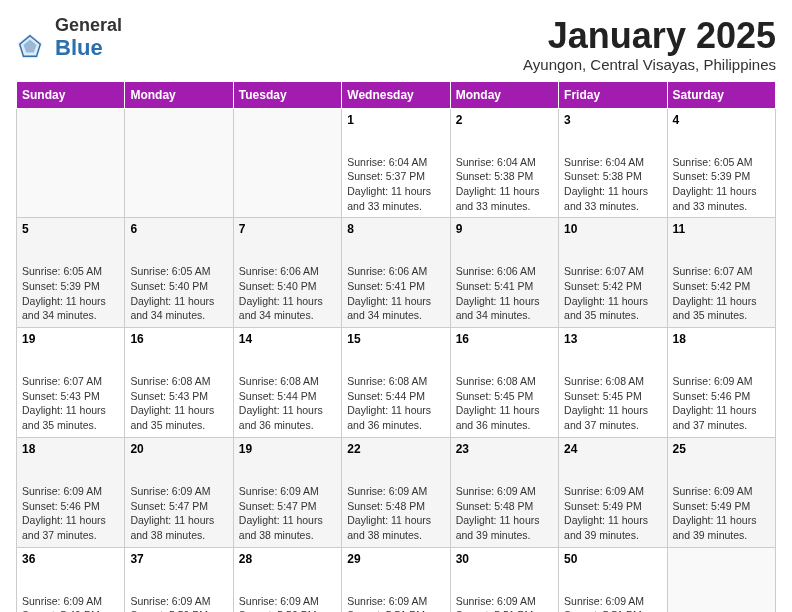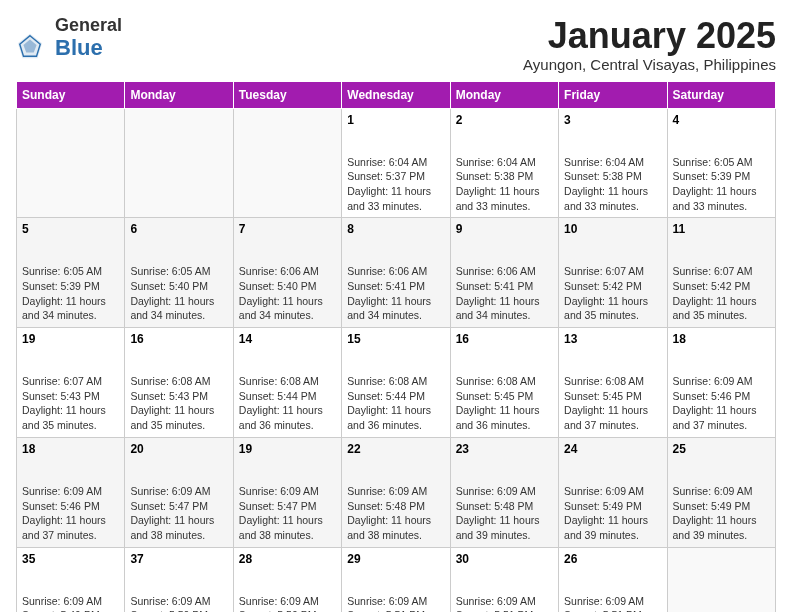--- a/index.html
+++ b/index.html
@@ -308,21 +308,21 @@
         <td>
           <div class="day-num">25</div>
           <div class="day-info" style="white-space: pre-line;">Sunrise: 6:09 AM
 Sunset: 5:49 PM
 Daylight: 11 hours
 and 39 minutes.</div>
         </td>
       </tr>
       <tr>
         <td>
-          <div class="day-num">35</div>
+          <div class="day-num">36</div>
           <div class="day-info" style="white-space: pre-line;">Sunrise: 6:09 AM
 Sunset: 5:49 PM
 Daylight: 11 hours
 and 40 minutes.</div>
         </td>
         <td>
           <div class="day-num">37</div>
           <div class="day-info" style="white-space: pre-line;">Sunrise: 6:09 AM
 Sunset: 5:50 PM
 Daylight: 11 hours
@@ -343,21 +343,21 @@
 and 41 minutes.</div>
         </td>
         <td>
           <div class="day-num">30</div>
           <div class="day-info" style="white-space: pre-line;">Sunrise: 6:09 AM
 Sunset: 5:51 PM
 Daylight: 11 hours
 and 41 minutes.</div>
         </td>
         <td>
-          <div class="day-num">26</div>
+          <div class="day-num">50</div>
           <div class="day-info" style="white-space: pre-line;">Sunrise: 6:09 AM
 Sunset: 5:51 PM
 Daylight: 11 hours
 and 42 minutes.</div>
         </td>
         <td class="empty-cell"></td>
       </tr>
     </tbody>
 </table>
 

